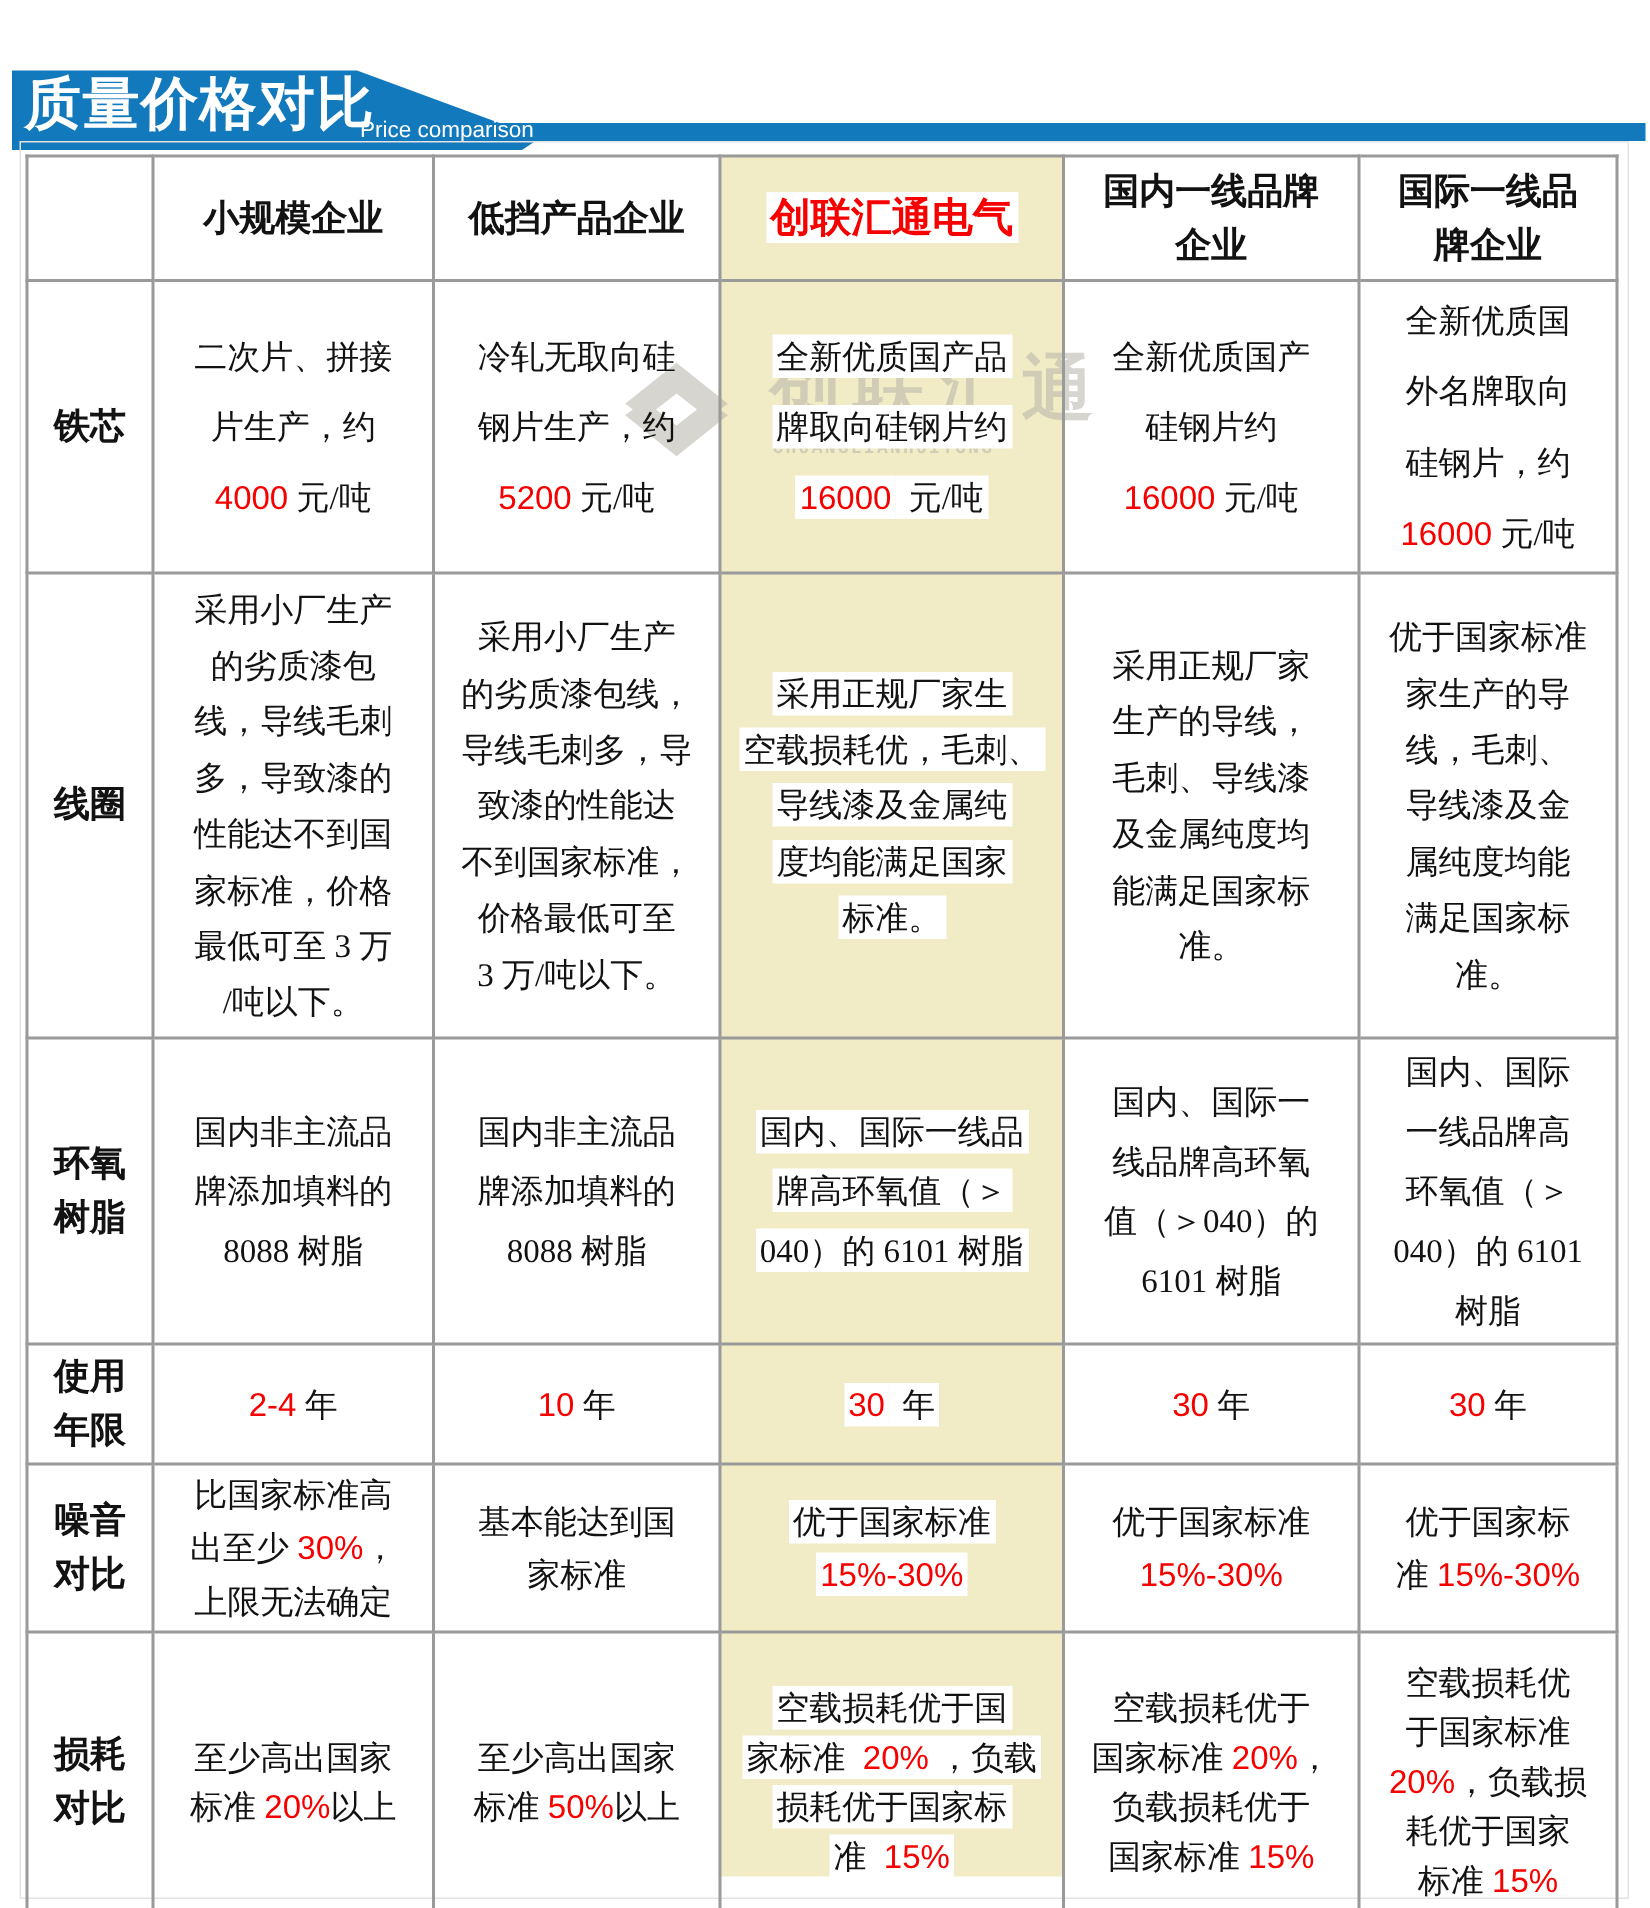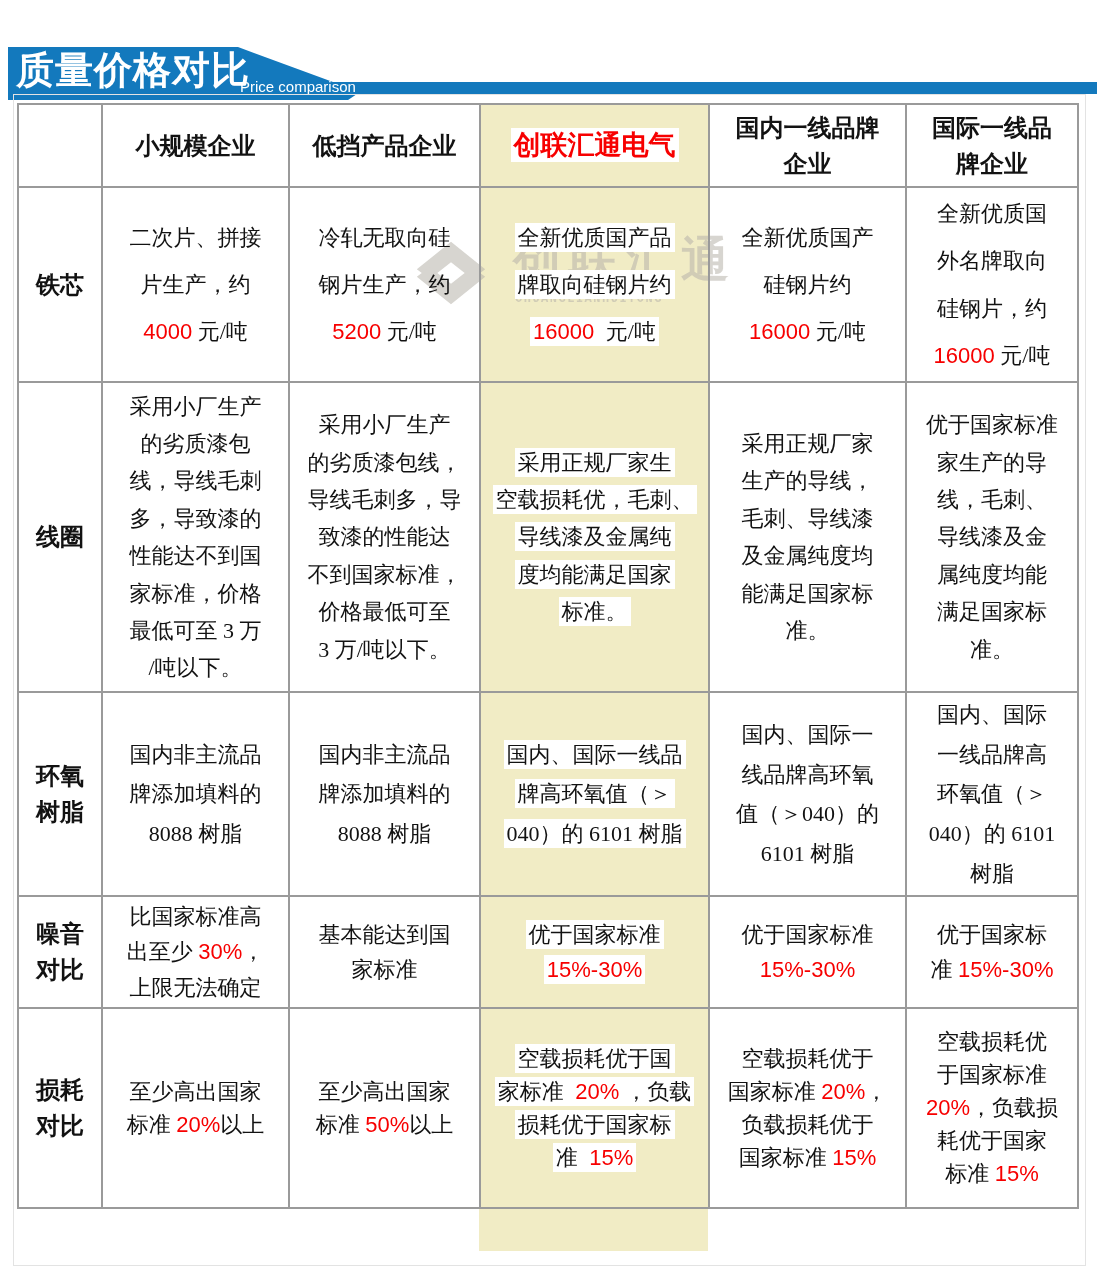--- a/index.html
+++ b/index.html
@@ -115,20 +115,28 @@
           <td><span>优于国家标准</span><br><span>家生产的导</span><br><span>线，毛刺、</span><br><span>导线漆及金</span><br><span>属纯度均能</span><br><span>满足国家标</span><br><span>准。</span></td>
         </tr>
         <tr class="r2" style="height: 198px;">
           <th class="row-label"><span>环氧</span><br><span>树脂</span></th>
           <td><span>国内非主流品</span><br><span>牌添加填料的</span><br><span>8088 树脂</span></td>
           <td><span>国内非主流品</span><br><span>牌添加填料的</span><br><span>8088 树脂</span></td>
           <td><span class="hl">国内、国际一线品</span><br><span class="hl">牌高环氧值（＞</span><br><span class="hl">040）的 6101 树脂</span></td>
           <td><span>国内、国际一</span><br><span>线品牌高环氧</span><br><span>值（＞040）的</span><br><span>6101 树脂</span></td>
           <td><span>国内、国际</span><br><span>一线品牌高</span><br><span>环氧值（＞</span><br><span>040）的 6101</span><br><span>树脂</span></td>
         </tr>
+        <tr class="r3" style="height: 80px;">
+          <th class="row-label"><span>使用</span><br><span>年限</span></th>
+          <td><span class="red">2-4</span><span> 年</span></td>
+          <td><span class="red">10</span><span> 年</span></td>
+          <td><span class="red hl">30</span><span class="hl"> 年</span></td>
+          <td><span class="red">30</span><span> 年</span></td>
+          <td><span class="red">30</span><span> 年</span></td>
+        </tr>
         <tr class="r4" style="height: 102px;">
           <th class="row-label"><span>噪音</span><br><span>对比</span></th>
           <td><span>比国家标准高</span><br><span>出至少 </span><span class="red">30%</span><span>，</span><br><span>上限无法确定</span></td>
           <td><span>基本能达到国</span><br><span>家标准</span></td>
           <td><span class="hl">优于国家标准</span><br><span class="red hl">15%-30%</span></td>
           <td><span>优于国家标准</span><br><span class="red">15%-30%</span></td>
           <td><span>优于国家标</span><br><span>准 </span><span class="red">15%-30%</span></td>
         </tr>
         <tr class="r5" style="height: 200px;">
           <th class="row-label"><span>损耗</span><br><span>对比</span></th>

